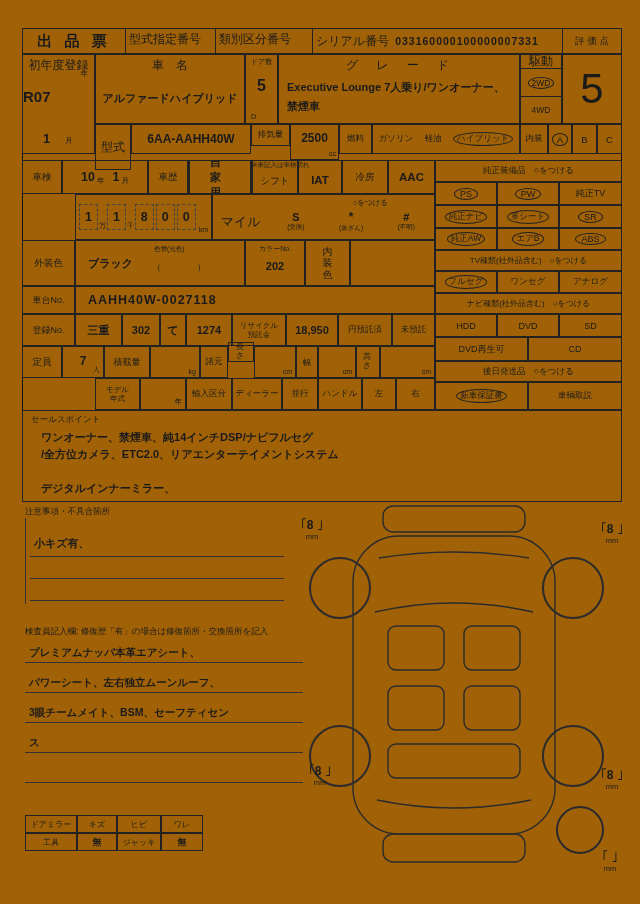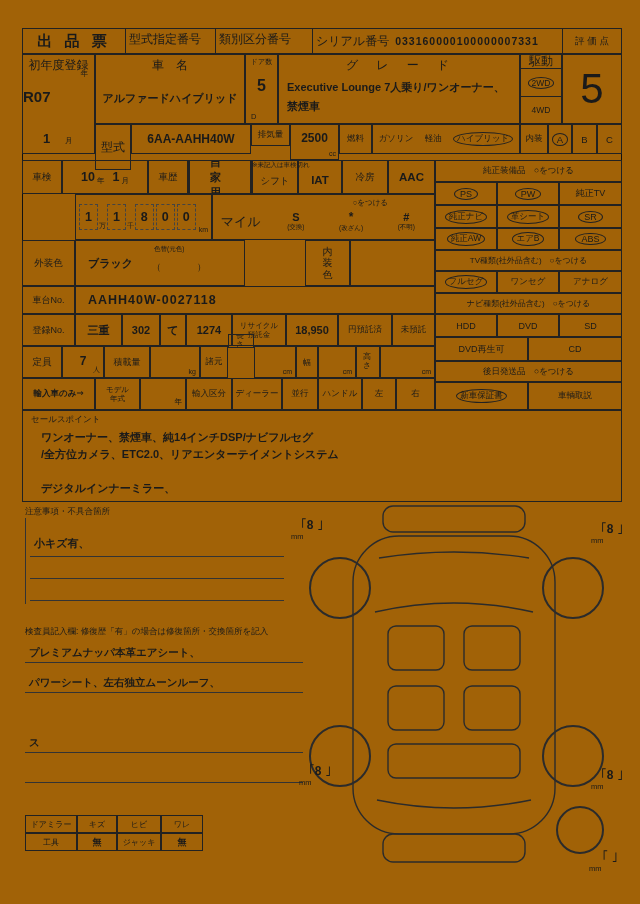--- a/index.html
+++ b/index.html
@@ -11,21 +11,21 @@
   .fc { display:flex; align-items:center; justify-content:center; }
   .col { display:flex; flex-direction:column; align-items:center; justify-content:center; }
   .lt { font-size:12px; }
   .hand { font-weight:bold; }
   .circ { display:inline-block; border:1.5px solid #222; border-radius:50%; padding:0 5px; }
   .dashbox { border:1px dashed #444; display:flex; align-items:center; justify-content:center; }
   .uline { position:absolute; border-bottom:1px solid #333; }
   .tread { position:absolute; width:42px; text-align:center; font-weight:bold; font-size:12px; }
   .tread .tv::before { content:"\FF62 "; font-weight:normal; font-size:13px; }
   .tread .tv::after { content:" \FF63"; font-weight:normal; font-size:13px; }
-  .tread .mm { display:block; text-align:left; font-size:7.5px; font-weight:normal; }
+  .tread .mm { display:block; text-align:center; font-size:7.5px; font-weight:normal; }
   .inspline { position:absolute; width:278px; height:17px; border-bottom:1px solid #333; font-weight:bold; font-size:10.5px; padding-left:4px; overflow:hidden; }
   svg { display:block; }
 </style>
 </head>
 <body>
 
 <div class="sheet">
 
   <div class="abs frame" style="left:22px;top:28px;width:600px;height:474px"></div>
 
@@ -137,20 +137,24 @@
       </div>
     </div>
   </div>
 
   <div class="c fc" style="left:22px;top:240px;width:53px;height:46px;font-size:9.5px">外装色</div>
   <div class="c" style="left:75px;top:240px;width:170px;height:46px">
     <span class="hand abs" style="left:12px;top:15px;font-size:11px">ブラック</span>
     <span class="abs" style="left:78px;top:4px;font-size:6.5px">色替(元色)</span>
     <span class="abs" style="left:76px;top:20px;font-size:9px">（　　　　）</span>
   </div>
+  <div class="c" style="left:245px;top:240px;width:60px;height:46px">
+    <div style="text-align:center;font-size:7px;margin-top:3px">カラーNo.</div>
+    <div class="hand" style="text-align:center;font-size:11px;margin-top:6px">202</div>
+  </div>
   <div class="c fc" style="left:305px;top:240px;width:45px;height:46px">
     <span style="width:18px;font-size:10px;line-height:1.15;text-align:center;display:inline-block">内装色</span>
   </div>
   <div class="c" style="left:350px;top:240px;width:85px;height:46px"></div>
 
   <div class="c fc" style="left:22px;top:286px;width:53px;height:28px;font-size:9px">車台No.</div>
   <div class="c" style="left:75px;top:286px;width:360px;height:28px;display:flex;align-items:center">
     <span class="hand" style="font-size:12.5px;margin-left:12px;letter-spacing:1px">AAHH40W-0027118</span>
   </div>
 
@@ -170,38 +174,37 @@
   <div class="c fc" style="left:22px;top:346px;width:40px;height:32px;font-size:9.5px">定員</div>
   <div class="c" style="left:62px;top:346px;width:42px;height:32px">
     <div class="hand" style="text-align:center;font-size:12px;margin-top:7px">7</div>
     <span class="abs" style="right:3px;bottom:2px;font-size:7px">人</span>
   </div>
   <div class="c fc" style="left:104px;top:346px;width:46px;height:32px;font-size:9px">積載量</div>
   <div class="c" style="left:150px;top:346px;width:50px;height:32px">
     <span class="abs" style="right:3px;bottom:2px;font-size:7px">kg</span>
   </div>
   <div class="c fc" style="left:200px;top:346px;width:28px;height:32px;font-size:8.5px">諸元</div>
-  <div class="c fc" style="left:228px;top:334px;width:26px;height:14px">
+  <div class="c fc" style="left:228px;top:342px;width:26px;height:20px">
     <span style="width:10px;font-size:8px;line-height:1.1;display:inline-block">長さ</span>
   </div>
   <div class="c" style="left:254px;top:346px;width:42px;height:32px">
     <span class="abs" style="right:3px;bottom:2px;font-size:7px">cm</span>
   </div>
   <div class="c fc" style="left:296px;top:346px;width:22px;height:32px;font-size:8px">幅</div>
   <div class="c" style="left:318px;top:346px;width:38px;height:32px">
     <span class="abs" style="right:3px;bottom:2px;font-size:7px">cm</span>
   </div>
   <div class="c fc" style="left:356px;top:346px;width:24px;height:32px">
     <span style="width:10px;font-size:8px;line-height:1.1;display:inline-block">高さ</span>
   </div>
   <div class="c" style="left:380px;top:346px;width:55px;height:32px">
     <span class="abs" style="right:3px;bottom:2px;font-size:7px">cm</span>
   </div>
 
-  <div class="c fc hand" style="left:22px;top:378px;width:73px;height:32px;font-size:8.5px">輸入車のみ⇒</div>
   <div class="c col" style="left:95px;top:378px;width:45px;height:32px;font-size:7.5px;line-height:1.25">
     <span>モデル</span>
     <span>年式</span>
   </div>
   <div class="c" style="left:140px;top:378px;width:46px;height:32px">
     <span class="abs" style="right:3px;bottom:2px;font-size:7.5px">年</span>
   </div>
   <div class="c fc" style="left:186px;top:378px;width:46px;height:32px;font-size:8.5px">輸入区分</div>
   <div class="c fc" style="left:232px;top:378px;width:50px;height:32px;font-size:8.5px">ディーラー</div>
   <div class="c fc" style="left:282px;top:378px;width:36px;height:32px;font-size:8.5px">並行</div>
@@ -263,20 +266,21 @@
   <div class="abs" style="left:25px;top:506px;font-size:8.5px">注意事項・不具合箇所</div>
   <div class="abs" style="left:25px;top:518px;width:1px;height:86px;border-left:1px solid #333"></div>
   <div class="hand abs" style="left:34px;top:536px;font-size:11px">小キズ有、</div>
   <div class="uline" style="left:30px;top:556px;width:254px"></div>
   <div class="uline" style="left:30px;top:578px;width:254px"></div>
   <div class="uline" style="left:30px;top:600px;width:254px"></div>
 
   <div class="abs" style="left:25px;top:626px;font-size:8.5px">検査員記入欄: 修復歴「有」の場合は修復箇所・交換箇所を記入</div>
   <div class="inspline" style="left:25px;top:646px">プレミアムナッパ本革エアシート、</div>
   <div class="inspline" style="left:25px;top:676px">パワーシート、左右独立ムーンルーフ、</div>
+  <div class="inspline" style="left:25px;top:706px">3眼チームメイト、BSM、セーフティセン</div>
   <div class="inspline" style="left:25px;top:736px">ス</div>
   <div class="inspline" style="left:25px;top:766px"></div>
 
   <div class="c fc" style="left:25px;top:815px;width:52px;height:18px;font-size:8px">ドアミラー</div>
   <div class="c fc" style="left:77px;top:815px;width:40px;height:18px;font-size:8px">キズ</div>
   <div class="c fc" style="left:117px;top:815px;width:44px;height:18px;font-size:8px">ヒビ</div>
   <div class="c fc" style="left:161px;top:815px;width:42px;height:18px;font-size:8px">ワレ</div>
   <div class="c fc" style="left:25px;top:833px;width:52px;height:18px;font-size:8px">工具</div>
   <div class="c fc hand" style="left:77px;top:833px;width:40px;height:18px;font-size:9px">無</div>
   <div class="c fc" style="left:117px;top:833px;width:44px;height:18px;font-size:8px">ジャッキ</div>

